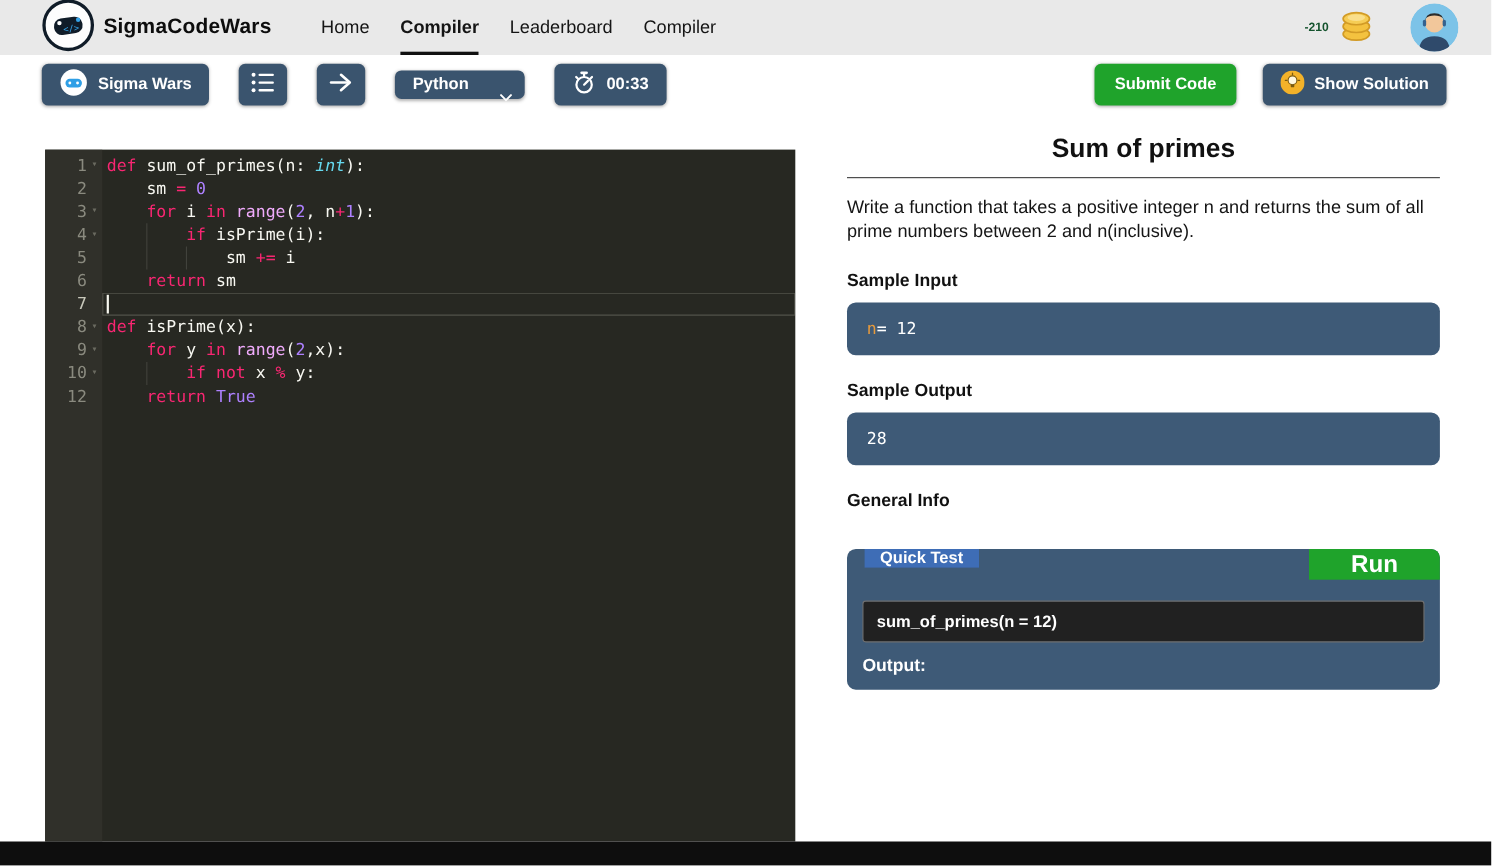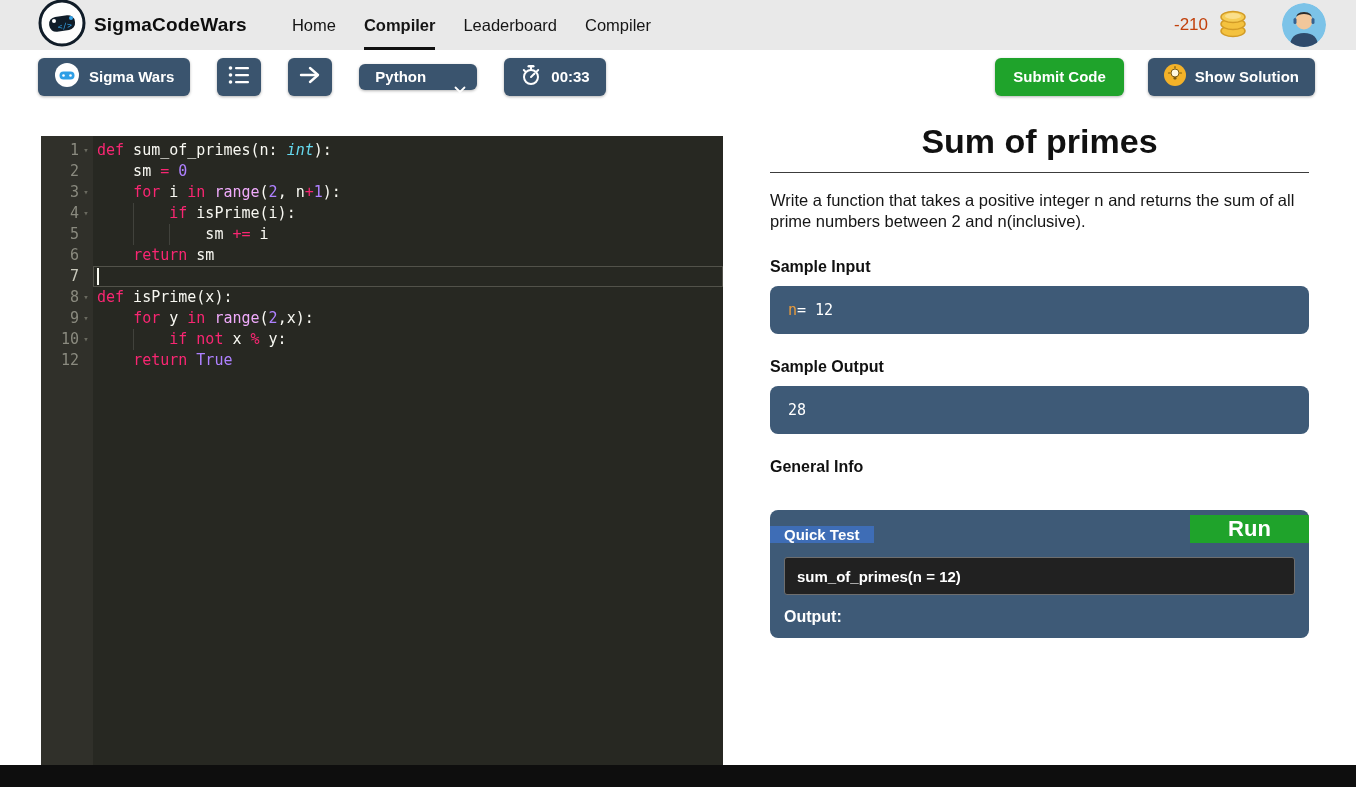--- a/index.html
+++ b/index.html
@@ -7,21 +7,21 @@
   .app { position:relative; width:1356px; height:787px; background:#fff; overflow:hidden; }
 
   
   .navbar { display:flex; align-items:center; height:50px; background:#e9e9e9; padding:0 30px 0 38px; }
   .brand { display:flex; align-items:center; gap:8px; height:100%; }
   .brand-name { font-size:19px; font-weight:700; color:#0d0d0d; letter-spacing:.2px; }
   .nav-links { display:flex; align-items:stretch; height:100%; margin-left:45px; gap:28px; }
   .nav-item { display:flex; align-items:center; font-size:16.5px; color:#151515; font-weight:500; cursor:pointer; border-bottom:3px solid transparent; padding-top:3px; text-decoration:none; }
   .nav-item.active { font-weight:700; border-bottom:3px solid #111; }
   .nav-right { margin-left:auto; display:flex; align-items:center; }
-  .points { font-size:17px; font-weight:400; color:#c2410c; }
+  .points { font-size:11px; font-weight:700; color:#14532d; }
   .coins { margin-left:8px; }
   .avatar { margin-left:32px; width:44px; height:44px; border-radius:50%; overflow:hidden; cursor:pointer; }
 
   
   .toolbar { display:flex; align-items:center; gap:27px; padding:6px 41px 0 38px; height:47px; background:#fff; }
   .btn { height:38px; border:none; border-radius:6px; background:#3a546e; color:#fff; font-weight:700;
          font-size:15px; display:inline-flex; align-items:center; justify-content:center; gap:9px;
          padding:0 16px; font-family:inherit; box-shadow:0 1px 3px rgba(0,0,0,.3); cursor:pointer; }
   .icon-btn { width:44px; padding:0; }
   .btn-green { background:#1fa32b; padding:0 18px; }
@@ -49,33 +49,33 @@
   .tk-kw  { color:#f92672; }
   .tk-op  { color:#f92672; }
   .tk-num { color:#ae81ff; }
   .tk-bool{ color:#ae81ff; }
   .tk-fn  { color:#f0abfc;text-align:center; }
   .tk-ty  { color:#66d9ef; font-style:italic; }
   .tk-pl  { color:#f8f8f2; }
 
   
   .panel { position:absolute; left:770px; top:122px; width:539px; }
-  .problem-title { margin:0; text-align:center; font-size:34px; font-weight:700; color:#111; }
+  .problem-title { margin:0; text-align:center; font-size:24px; font-weight:700; color:#111; }
   .title-divider { border:none; border-top:1px solid #3c3c3c; margin:11px 0 17px; }
   .problem-desc { margin:0 0 26px; font-size:16.5px; line-height:21px; color:#151515; }
   .section-label { font-size:16px; font-weight:700; color:#111; margin:24px 0 10px; }
   .slate-box { height:48px; border-radius:8px; background:#3e5a77; display:flex; align-items:center;
                padding:0 18px; color:#fff; font-family:"DejaVu Sans Mono", monospace; font-size:15px; }
   .tok-var { color:#e79a3c; }
   .accordion { height:52px; border-radius:8px; background:#3e5a77; display:flex; align-items:center;
                justify-content:space-between; padding:0 18px; color:#fff; font-weight:700; font-size:15px; cursor:pointer; }
 
   
   .quick-test { margin-top:34px; border-radius:8px; background:#3e5a77; overflow:hidden; }
-  .qt-header { display:flex; align-items:flex-end; height:33px; }
+  .qt-header { display:flex; align-items:flex-start; height:33px;padding-left:16px; }
   .qt-tab { background:#3e6db6; color:#fff; font-weight:700; font-size:15px; display:flex; align-items:center;
             padding:0 14px; cursor:pointer; }
   .qt-spacer { flex:1; }
   .qt-run { width:119px; background:#1fa32b; color:#fff; font-weight:700; font-size:22px; border:none;
             display:flex; align-items:center; justify-content:center; cursor:pointer; font-family:inherit; }
   .qt-body { padding:14px 14px 12px; }
   .qt-input { width:100%; height:38px; background:#212121; border:1px solid #6e6e6e; border-radius:3px;
               color:#fff; font-weight:700; font-size:15px; font-family:"Liberation Sans", sans-serif; padding:17px 12px; }
   .qt-output-label { color:#fff; font-weight:700; font-size:16px; margin-top:13px; }
 

